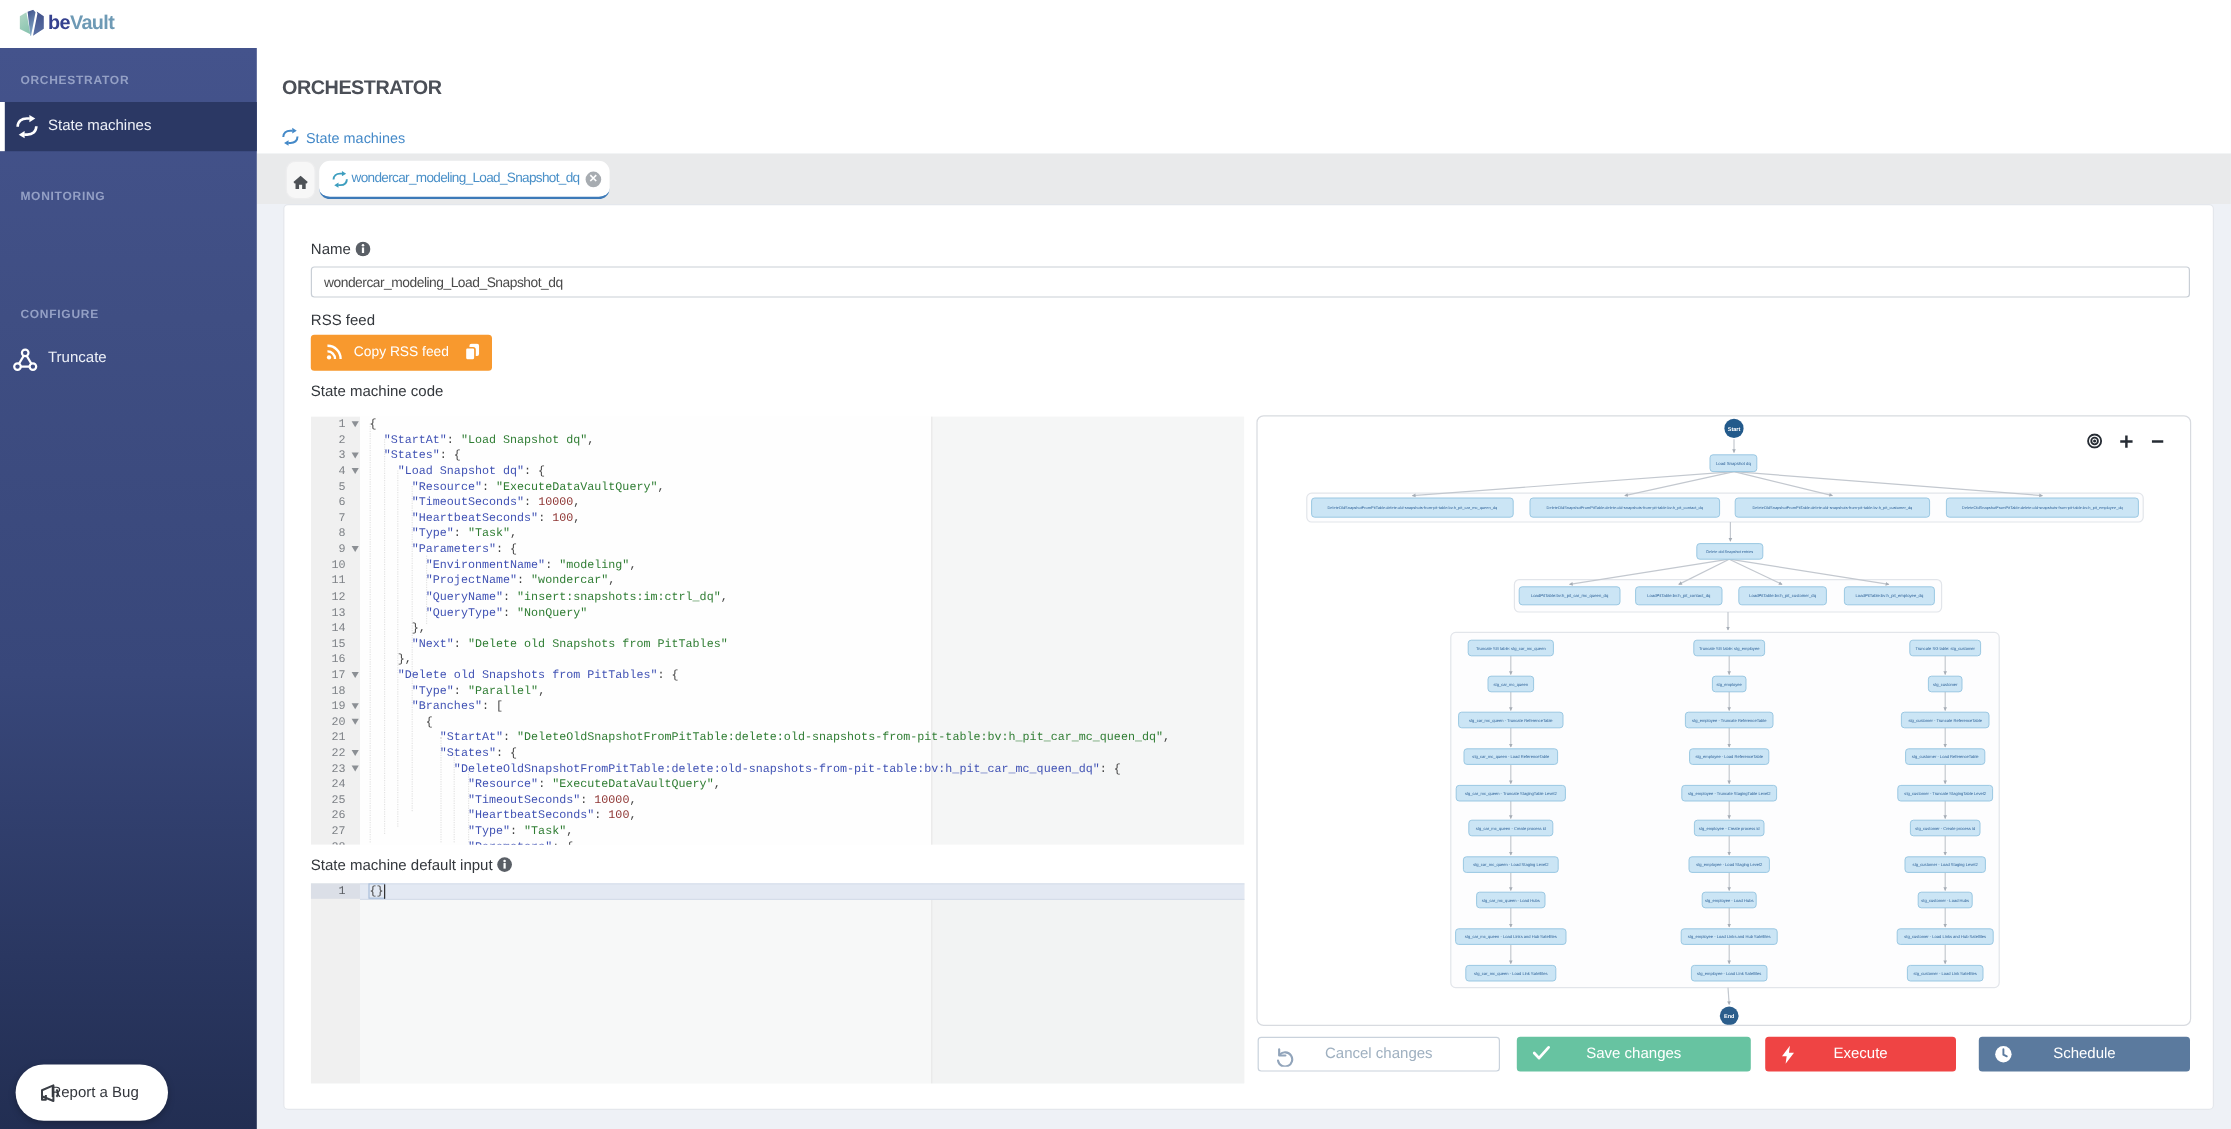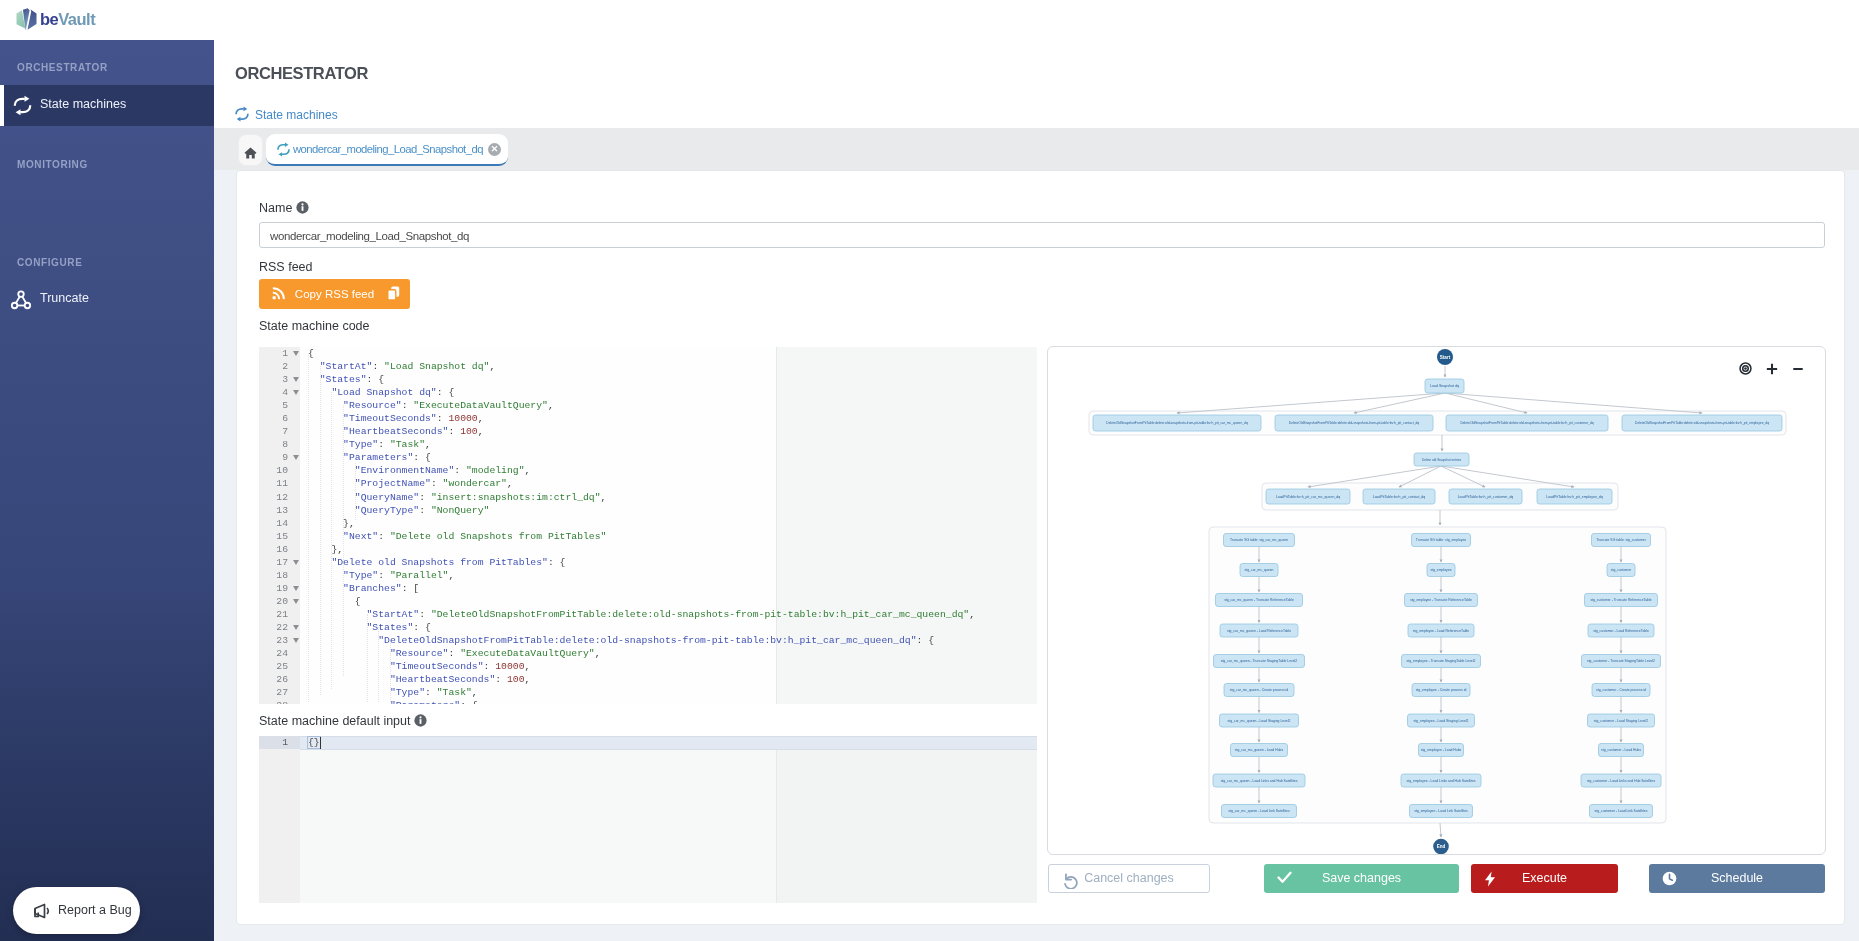--- a/index.html
+++ b/index.html
@@ -8,21 +8,21 @@
 #sidebar { position:absolute; left:0; top:40px; width:214px; height:901px; background:linear-gradient(180deg,#44538c 0%,#3f4e83 25%,#38477a 58%,#2a3761 84%,#222e52 100%); z-index:4; }
 .sect { position:absolute; left:17px; font-size:10px; font-weight:bold; letter-spacing:0.6px; color:#94a0c5; }
 .sitem { position:absolute; left:0; width:214px; height:41px; color:#eef1f8; font-size:12.5px; }
 .sitem .ic { position:absolute; left:10px; top:10px; }
 .sitem .tx { position:absolute; left:40px; top:12px; }
 #sel { top:45px; background:#2b3864; border-left:4px solid #fff; }
 #sel .ic { left:8px; }
 #sel .tx { left:36px; }
 #reportbug { position:absolute; left:13px; top:847px; width:127px; height:47px; background:#fff; border-radius:24px; box-shadow:0 2px 6px rgba(0,0,0,0.25); }
 #reportbug svg { position:absolute; left:18px; top:13px; }
-#reportbug span { position:absolute; left:45px; top:16px; font-size:12.5px; white-space:nowrap; color:#33363c; font-weight:500; }
+#reportbug span { position:absolute; left:29px; top:16px; font-size:12.5px; white-space:nowrap; color:#33363c; font-weight:500; }
 #main { position:absolute; left:214px; top:40px; width:1645px; height:901px; background:#eef1f6; }
 #topwhite { position:absolute; left:0; top:0; width:1645px; height:88px; background:#fff; }
 #title { position:absolute; left:21px; top:24px; font-size:16.5px; font-weight:bold; color:#4b4f57; letter-spacing:-0.4px; }
 #crumb { position:absolute; left:20px; top:66px; height:18px; color:#4489c8; font-size:12px; }
 #crumb svg { vertical-align:-3px; margin-right:5px; }
 #tabstrip { position:absolute; left:0; top:88px; width:1645px; height:42px; background:#e9eaeb; }
 #homebtn { position:absolute; left:24px; top:6px; width:25px; height:32px; background:#f7f7f7; border-radius:8px; border:1px solid #ededee; text-align:center; padding-top:10px; }
 #tab { position:absolute; left:52px; top:6px; width:242px; height:32px; background:#fff; border-radius:9px; border-bottom:2px solid #3d7ab8; }
 #tab .sy { position:absolute; left:10px; top:8px; }
 #tab .tt { position:absolute; left:27px; top:9px; font-size:11.3px; letter-spacing:-0.55px; white-space:nowrap; color:#4a90c8; }
@@ -50,23 +50,23 @@
 #ed2 .gut { background:#f0f0f0; }
 #ed2 .g1 { background:#dbdfe7; color:#5a5e63; }
 .cursor { position:absolute; left:19.5px; top:1px; width:1.5px; height:12px; background:#333; }
 
 #dpanel { position:absolute; left:810px; top:175px; width:779px; height:509px; background:#fff; border:1px solid #d8dbe0; border-radius:6px; }
 #dctrl { position:absolute; right:21px; top:12px; }
 #dctrl svg { margin-left:14px; vertical-align:middle; }
 
 .btn { position:absolute; top:693px; height:29px; border-radius:3px; font-size:12.5px; color:#fff; text-align:center; line-height:29px; }
 .btn svg { position:absolute; left:13px; top:7px; }
-#btn-cancel { left:811px; width:162px; background:#fff; border:1px solid #c9d2dc; color:#9fb0c0; line-height:27px; }
+#btn-cancel { left:811px; width:202px; background:#fff; border:1px solid #c9d2dc; color:#9fb0c0; line-height:27px; }
 #btn-save { left:1027px; width:195px; background:#67c3a1; }
-#btn-exec { left:1234px; width:147px; background:#b91c1c; }
+#btn-exec { left:1234px; width:159px; background:#ef4444; }
 #btn-sched { left:1412px; width:176px; background:#5b7a9e; }
 </style></head>
 <body>
 <div id="header">
   <div class="abs" style="left:16px;top:8px"><svg width="21" height="23" viewBox="0 0 21 23">
 <defs>
 <linearGradient id="lg1" x1="0" y1="0" x2="0.4" y2="1">
             <stop offset="0" stop-color="#b4d8c6"></stop>
             <stop offset="1" stop-color="#8cc5b1"></stop>
           </linearGradient>

